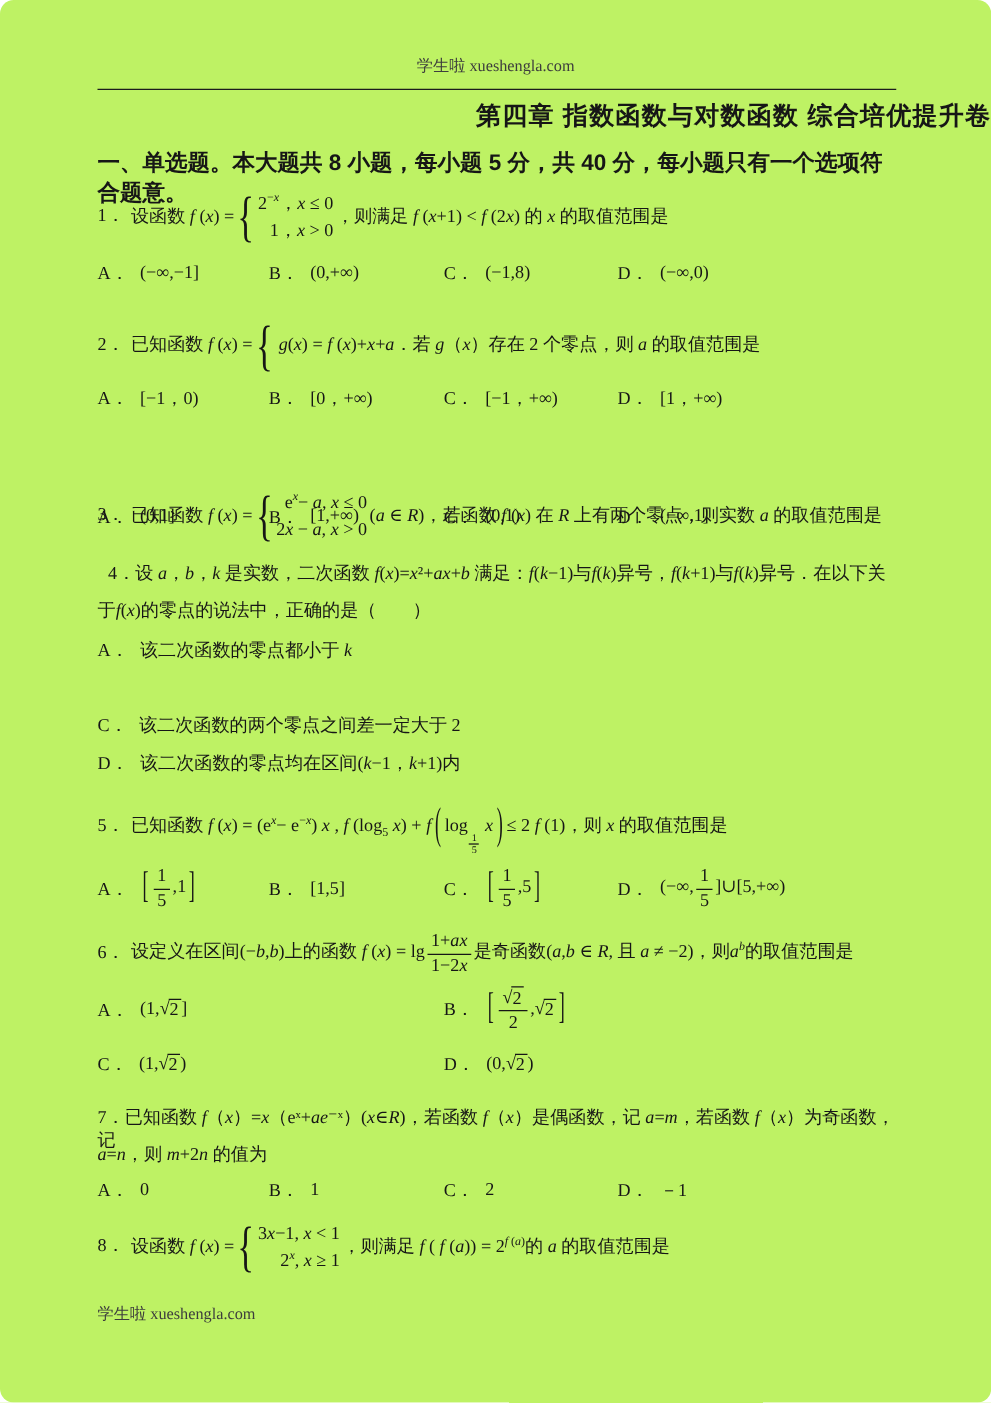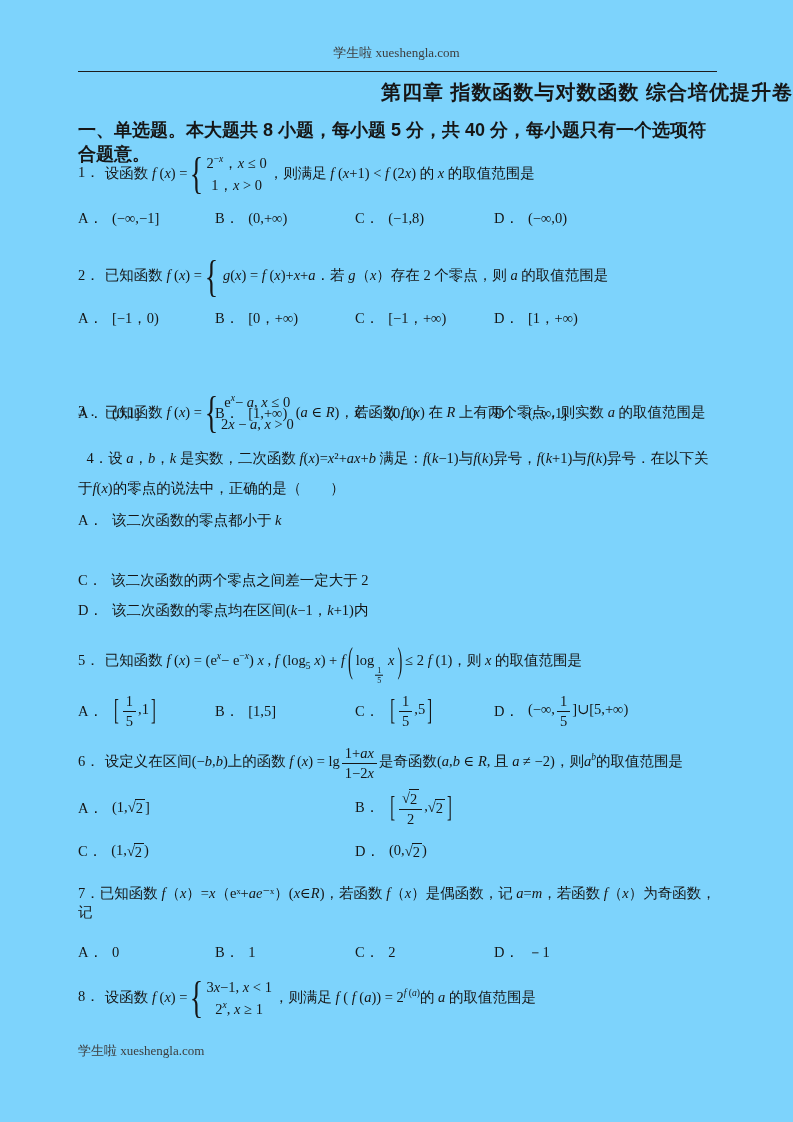--- a/index.html
+++ b/index.html
@@ -1,34 +1,34 @@
 <!DOCTYPE html>
 <html><head>
 <meta charset="utf-8">
 <style>
   html,body{margin:0;padding:0;background:#fff;}
-  .page{position:relative;width:793px;height:1122px;background:#7dd3fc;overflow:hidden;
-        font-family:"Liberation Serif","DejaVu Serif",serif;font-size:14.5px;color:#161616;}
+  .page{position:relative;width:793px;height:1122px;background:#bef264;overflow:hidden;
+        font-family:"Liberation Serif","DejaVu Serif",serif;font-size:14.5px;color:#161616;border-radius:11px;}
   .abs{position:absolute;left:78px;right:76px;}
   .wm{font-size:13px;color:#3d3d3d;}
   #hdr{top:44px;left:0;right:0;text-align:center;}
   #rule{top:71px;border-top:1.5px solid #1c1c1c;height:0;}
   #title{top:79px;left:0;right:0;text-align:right;font-family:"Liberation Sans","DejaVu Sans",sans-serif;
          font-weight:bold;font-size:20px;letter-spacing:1px;}
   #section{top:118px;font-family:"Liberation Sans","DejaVu Sans",sans-serif;font-weight:bold;font-size:18px;}
   .stem{display:flex;align-items:center;white-space:nowrap;}
   .grp{display:inline-block;white-space:nowrap;}
   .qnum{margin-right:5px;}
   i{font-style:italic;}
   sup{font-size:0.66em;}
   sub{font-size:0.66em;}
   .pw{display:inline-flex;align-items:center;vertical-align:middle;margin:0 2px;}
   .brace{display:inline-block;font-size:2.15em;line-height:1;font-weight:400;
          transform:scaleY(1.42) scaleX(0.9);transform-origin:center;margin-right:2px;}
-  .cases{display:inline-flex;flex-direction:column;justify-content:center;line-height:1.55;text-align:center;}
+  .cases{display:inline-flex;flex-direction:column;justify-content:center;line-height:1.55;text-align:right;}
   .frac{display:inline-flex;flex-direction:column;vertical-align:middle;text-align:center;line-height:1.25;margin:0 2px;}
   .frac .fn{border-bottom:1.2px solid #161616;padding:0 3px;}
   .frac .fd{padding:0 3px;}
   .subfrac{display:inline-flex;flex-direction:column;font-size:0.56em;line-height:1.15;text-align:center;
            transform:translateY(0.95em);margin:0 1px;}
   .subfrac .fn{border-bottom:1px solid #161616;padding:0 2px;}
   .tb{display:inline-block;transform:scaleY(2.05);transform-origin:center;margin:0 2px;font-weight:300;}
   .bp{display:inline-block;transform:scaleY(2.45);transform-origin:center;margin:0 3px;font-weight:300;}
   .sqrt{display:inline-flex;align-items:flex-start;white-space:nowrap;vertical-align:middle;}
   .sqrt .rsym{margin-right:-1px;}
@@ -228,20 +228,21 @@
     <span class="opt">
         <span class="lab">D．</span>
         <span class="grp"><span>(0,</span><span class="sqrt">
             <span class="rsym">√</span>
             <span class="rad">2</span>
           </span><span>)</span></span>
       </span>
   </div>
 
   <div class="abs mx" id="q7l1">7．已知函数 <i>f</i>（<i>x</i>）=<i>x</i>（eˣ+<i>ae</i>⁻ˣ）(<i>x</i>∈<i>R</i>)，若函数 <i>f</i>（<i>x</i>）是偶函数，记 <i>a</i>=<i>m</i>，若函数 <i>f</i>（<i>x</i>）为奇函数，记</div>
+  <div class="abs mx" id="q7l2"><i>a</i>=<i>n</i>，则 <i>m</i>+2<i>n</i> 的值为</div>
   <div class="abs opts4" id="q7o">
     <span class="opt">
         <span class="lab">A．</span>
         <span>0</span>
       </span>
     <span class="opt">
         <span class="lab">B．</span>
         <span>1</span>
       </span>
     <span class="opt">

